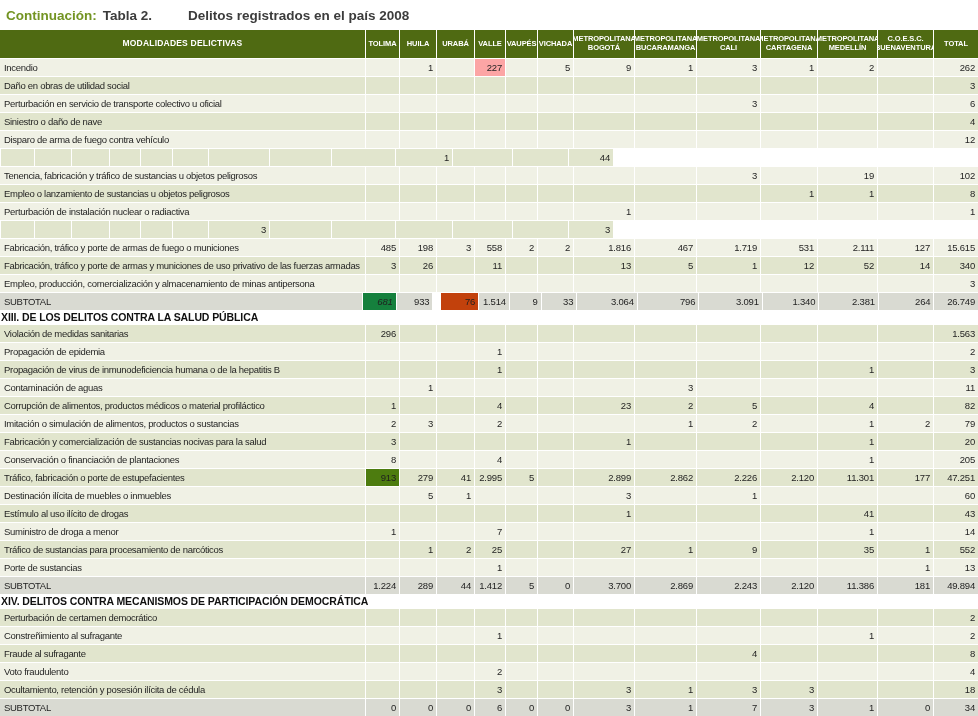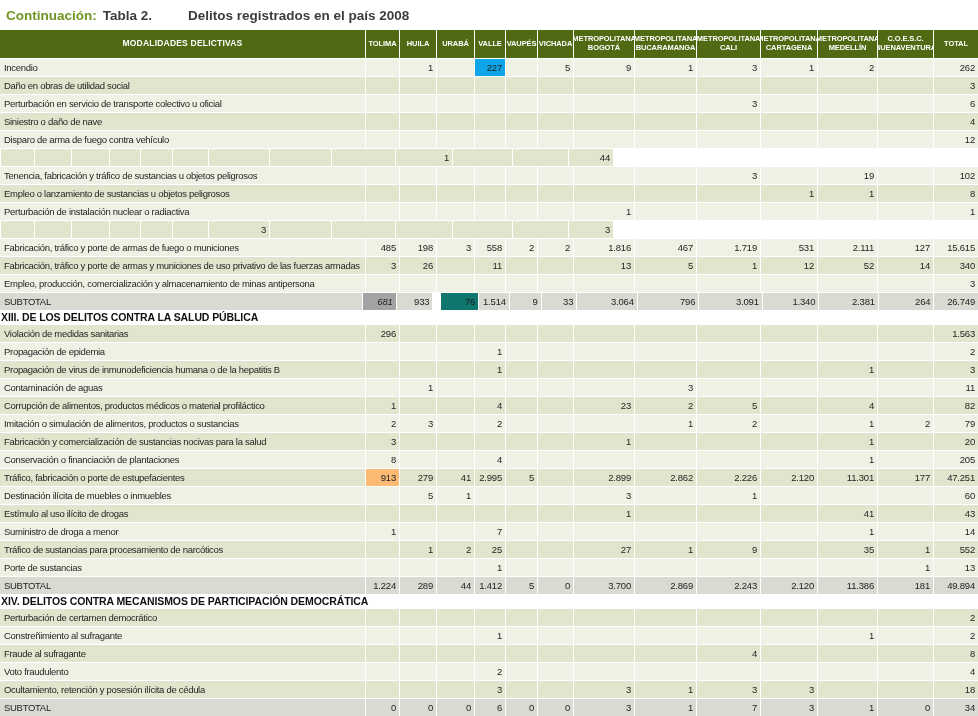--- a/index.html
+++ b/index.html
@@ -41,21 +41,21 @@
       <div class="hcell" style="width: 57px;">METROPOLITANA CARTAGENA</div>
       <div class="hcell" style="width: 60px;">METROPOLITANA MEDELLÍN</div>
       <div class="hcell" style="width: 56px;">C.O.E.S.C. BUENAVENTURA</div>
       <div class="hcell" style="width: 45px;">TOTAL</div>
     </div>
     <div class="drow">
       <div class="dcell lcell" style="width: 365px; background: rgb(240, 241, 229);">Incendio</div>
       <div class="dcell" style="width: 34px; background: rgb(240, 241, 229);"></div>
       <div class="dcell" style="width: 37px; background: rgb(240, 241, 229);">1</div>
       <div class="dcell" style="width: 38px; background: rgb(240, 241, 229);"></div>
-      <div class="dcell" style="width: 31px; background: #0ea5e9;">227</div>
+      <div class="dcell" style="width: 31px; background: #fca5a5;">227</div>
       <div class="dcell" style="width: 32px; background: rgb(240, 241, 229);"></div>
       <div class="dcell" style="width: 36px; background: rgb(240, 241, 229);">5</div>
       <div class="dcell" style="width: 61px; background: rgb(240, 241, 229);">9</div>
       <div class="dcell" style="width: 62px; background: rgb(240, 241, 229);">1</div>
       <div class="dcell" style="width: 64px; background: rgb(240, 241, 229);">3</div>
       <div class="dcell" style="width: 57px; background: rgb(240, 241, 229);">1</div>
       <div class="dcell" style="width: 60px; background: rgb(240, 241, 229);">2</div>
       <div class="dcell" style="width: 56px; background: rgb(240, 241, 229);"></div>
       <div class="dcell" style="width: 45px; background: rgb(240, 241, 229);">262</div>
     </div>
@@ -244,23 +244,23 @@
       <div class="dcell" style="width: 61px; background: rgb(240, 241, 229);"></div>
       <div class="dcell" style="width: 62px; background: rgb(240, 241, 229);"></div>
       <div class="dcell" style="width: 64px; background: rgb(240, 241, 229);"></div>
       <div class="dcell" style="width: 57px; background: rgb(240, 241, 229);"></div>
       <div class="dcell" style="width: 60px; background: rgb(240, 241, 229);"></div>
       <div class="dcell" style="width: 56px; background: rgb(240, 241, 229);"></div>
       <div class="dcell" style="width: 45px; background: rgb(240, 241, 229);">3</div>
     </div>
     <div class="drow">
       <div class="dcell lcell" style="width: 365px; background: rgb(217, 218, 210);">SUBTOTAL</div>
-      <div class="dcell" style="width: 34px; background: #a3a3a3; font-style: italic;">681</div>
+      <div class="dcell" style="width: 34px; background: #15803d; font-style: italic;">681</div>
       <div class="dcell" style="width: 37px; background: rgb(217, 218, 210);">933</div>
-      <div class="dcell" style="width: 38px; background: #0f766e; margin-left: 8px;">76</div>
+      <div class="dcell" style="width: 38px; background: #c2410c; margin-left: 8px;">76</div>
       <div class="dcell" style="width: 31px; background: rgb(217, 218, 210);">1.514</div>
       <div class="dcell" style="width: 32px; background: rgb(217, 218, 210);">9</div>
       <div class="dcell" style="width: 36px; background: rgb(217, 218, 210);">33</div>
       <div class="dcell" style="width: 61px; background: rgb(217, 218, 210);">3.064</div>
       <div class="dcell" style="width: 62px; background: rgb(217, 218, 210);">796</div>
       <div class="dcell" style="width: 64px; background: rgb(217, 218, 210);">3.091</div>
       <div class="dcell" style="width: 57px; background: rgb(217, 218, 210);">1.340</div>
       <div class="dcell" style="width: 60px; background: rgb(217, 218, 210);">2.381</div>
       <div class="dcell" style="width: 56px; background: rgb(217, 218, 210);">264</div>
       <div class="dcell" style="width: 45px; background: rgb(217, 218, 210);">26.749</div>
@@ -389,21 +389,21 @@
       <div class="dcell" style="width: 61px; background: rgb(240, 241, 229);"></div>
       <div class="dcell" style="width: 62px; background: rgb(240, 241, 229);"></div>
       <div class="dcell" style="width: 64px; background: rgb(240, 241, 229);"></div>
       <div class="dcell" style="width: 57px; background: rgb(240, 241, 229);"></div>
       <div class="dcell" style="width: 60px; background: rgb(240, 241, 229);">1</div>
       <div class="dcell" style="width: 56px; background: rgb(240, 241, 229);"></div>
       <div class="dcell" style="width: 45px; background: rgb(240, 241, 229);">205</div>
     </div>
     <div class="drow">
       <div class="dcell lcell" style="width: 365px; background: rgb(225, 229, 205);">Tráfico, fabricación o porte de estupefacientes</div>
-      <div class="dcell" style="width: 34px; background: #fdba74;">913</div>
+      <div class="dcell" style="width: 34px; background: #4d7c0f;">913</div>
       <div class="dcell" style="width: 37px; background: rgb(225, 229, 205);">279</div>
       <div class="dcell" style="width: 38px; background: rgb(225, 229, 205);">41</div>
       <div class="dcell" style="width: 31px; background: rgb(225, 229, 205);">2.995</div>
       <div class="dcell" style="width: 32px; background: rgb(225, 229, 205);">5</div>
       <div class="dcell" style="width: 36px; background: rgb(225, 229, 205);"></div>
       <div class="dcell" style="width: 61px; background: rgb(225, 229, 205);">2.899</div>
       <div class="dcell" style="width: 62px; background: rgb(225, 229, 205);">2.862</div>
       <div class="dcell" style="width: 64px; background: rgb(225, 229, 205);">2.226</div>
       <div class="dcell" style="width: 57px; background: rgb(225, 229, 205);">2.120</div>
       <div class="dcell" style="width: 60px; background: rgb(225, 229, 205);">11.301</div>

